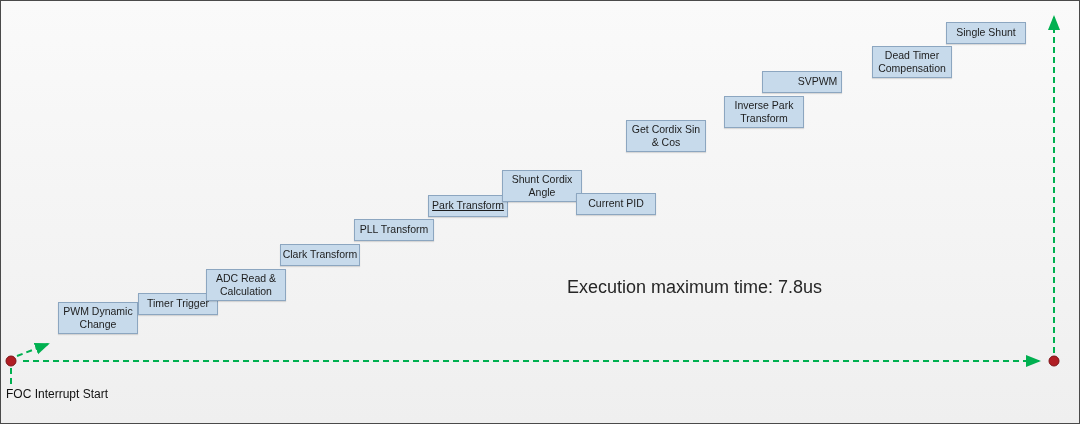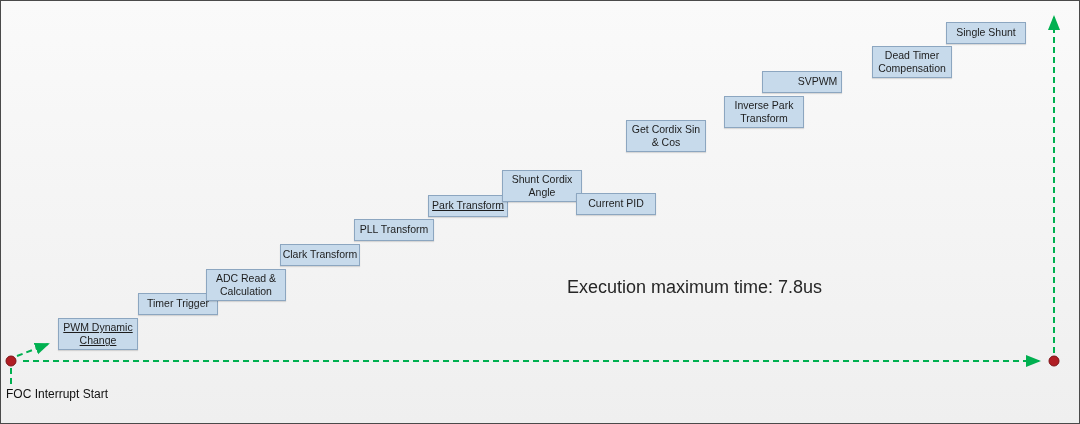--- a/index.html
+++ b/index.html
@@ -61,21 +61,21 @@
 
     <line class="dash" x1="16" y1="355" x2="47" y2="343" marker-end="url(#ah)"></line>
 
     <line class="dash" x1="10" y1="367" x2="10" y2="384"></line>
 
     <circle class="dot" cx="10" cy="360" r="5"></circle>
     <circle class="dot" cx="1053" cy="360" r="5"></circle>
   </svg>
 
   <div class="steps">
-      <div class="step-box" style="left: 57px; top: 317px; text-decoration: underline;">PWM Dynamic Change</div>
+      <div class="step-box" style="left: 57px; top: 301px;">PWM Dynamic Change</div>
       <div class="step-box" style="left: 131px; top: 292px; margin-left: 6px;">Timer Trigger</div>
       <div class="step-box" style="left: 279px; top: 243px;">Clark Transform</div>
       <div class="step-box" style="left: 205px; top: 268px;">ADC Read &amp; Calculation</div>
       <div class="step-box" style="left: 353px; top: 218px;">PLL Transform</div>
       <div class="step-box" style="left: 427px; top: 194px; text-decoration: underline;">Park Transform</div>
       <div class="step-box" style="left: 501px; top: 169px;">Shunt Cordix Angle</div>
       <div class="step-box" style="left: 575px; top: 144px; margin-top: 48px;">Current PID</div>
       <div class="step-box" style="left: 625px; top: 119px;">Get Cordix Sin &amp; Cos</div>
       <div class="step-box" style="left: 723px; top: 95px;">Inverse Park Transform</div>
       <div class="step-box" style="left: 761px; top: 70px; padding-left: 32px;">SVPWM</div>

